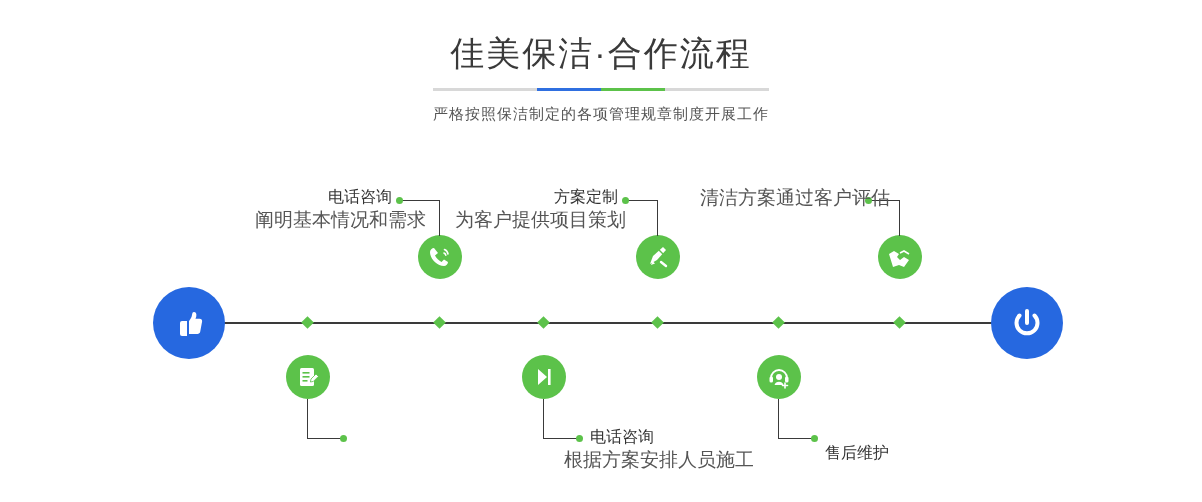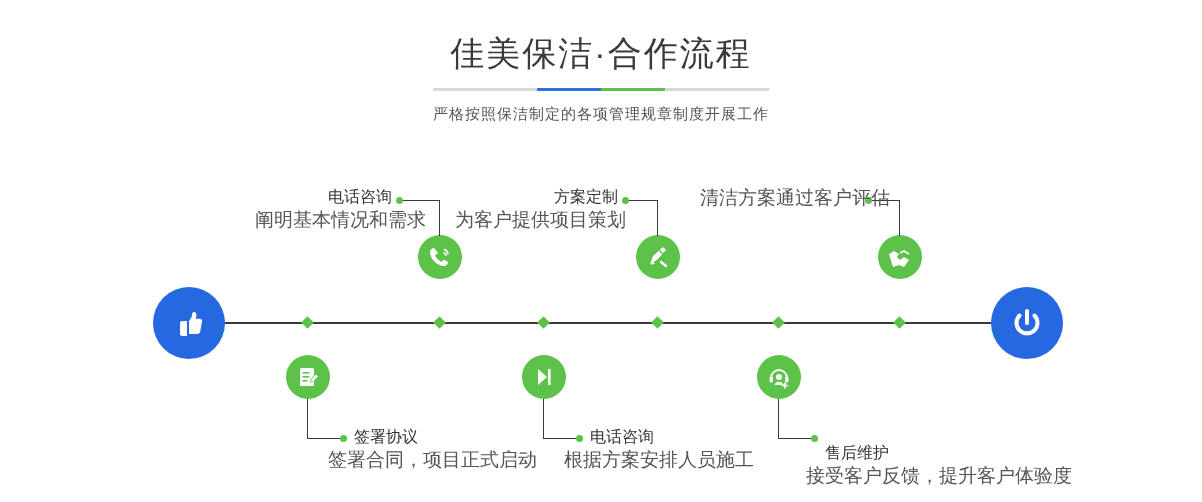--- a/index.html
+++ b/index.html
@@ -205,24 +205,20 @@
         <rect x="7.5" y="8" width="7" height="1.6" fill="#5cc24a"></rect>
         <rect x="7.5" y="12" width="7" height="1.6" fill="#5cc24a"></rect>
         <rect x="7.5" y="16" width="5" height="1.6" fill="#5cc24a"></rect>
         <path d="M16 15 l5 -5 l2.4 2.4 l-5 5 l-3 0.6 z" fill="#ffffff" stroke="#5cc24a" stroke-width="0.8"></path>
       </svg>
     </div>
     <div class="diamond" style="left:303px; top:168px;"></div>
     <div class="vline" style="left:307px; top:249px; height:39px;"></div>
     <div class="hline" style="left:307px; top:288px; width:36px;"></div>
     <div class="dot-small" style="left:340px; top:285px;"></div>
-    <div class="label right-of-line" style="left:352px; top:276px;">
-      <div class="lab-title">签署协议</div>
-      <div class="lab-desc" style="margin-left:-24px;">签署合同，项目正式启动</div>
-    </div>
 
     <div class="node" style="left:636px; top:85px;">
       <svg width="26" height="26" viewBox="0 0 26 26">
         <path d="M5 20 l3 -8 l10 -9 l3 3 l-9 10 z" fill="#ffffff"></path>
         <path d="M6 21 l4 -1.5 l-2.5 -2.5 z" fill="#ffffff"></path>
         <path d="M14 6 l6 6" stroke="#5cc24a" stroke-width="1.4"></path>
         <path d="M16 18 l5 4" stroke="#ffffff" stroke-width="2.4" stroke-linecap="round"></path>
       </svg>
     </div>
     <div class="diamond" style="left:653px; top:168px;"></div>
@@ -272,17 +268,16 @@
         <path d="M8.5 21 a4.8 4.8 0 0 1 9 0 z" fill="#ffffff"></path>
         <path d="M19 19 v5 M16.5 21.5 h5" stroke="#ffffff" stroke-width="1.6" stroke-linecap="round"></path>
       </svg>
     </div>
     <div class="diamond" style="left:774px; top:168px;"></div>
     <div class="vline" style="left:778px; top:249px; height:39px;"></div>
     <div class="hline" style="left:778px; top:288px; width:36px;"></div>
     <div class="dot-small" style="left:811px; top:285px;"></div>
     <div class="label right-of-line" style="left:823px; top:292px;">
       <div class="lab-title">售后维护</div>
-      <div class="lab-desc" style="margin-left:-17px;">接受客户反馈，提升客户体验度</div>
     </div>
 
   </div>
 </div>
 
 </body></html>

